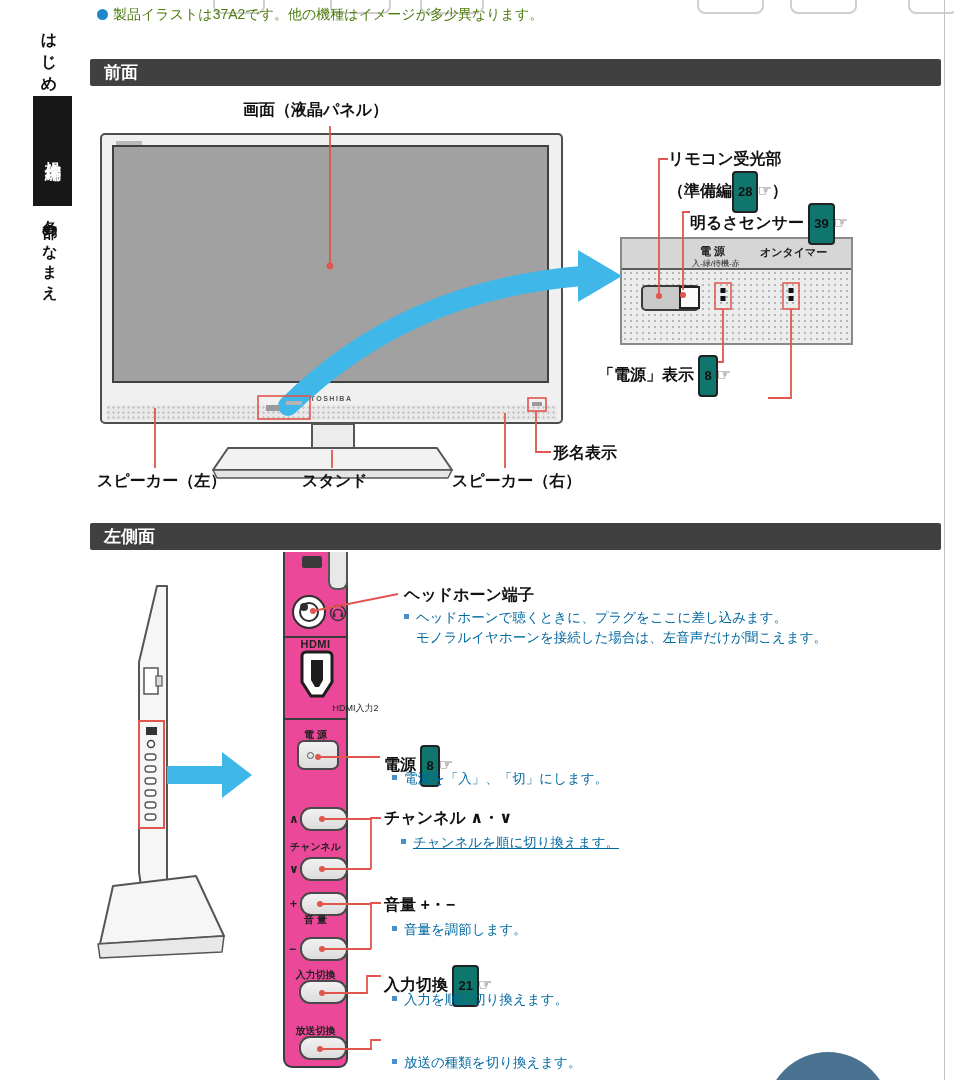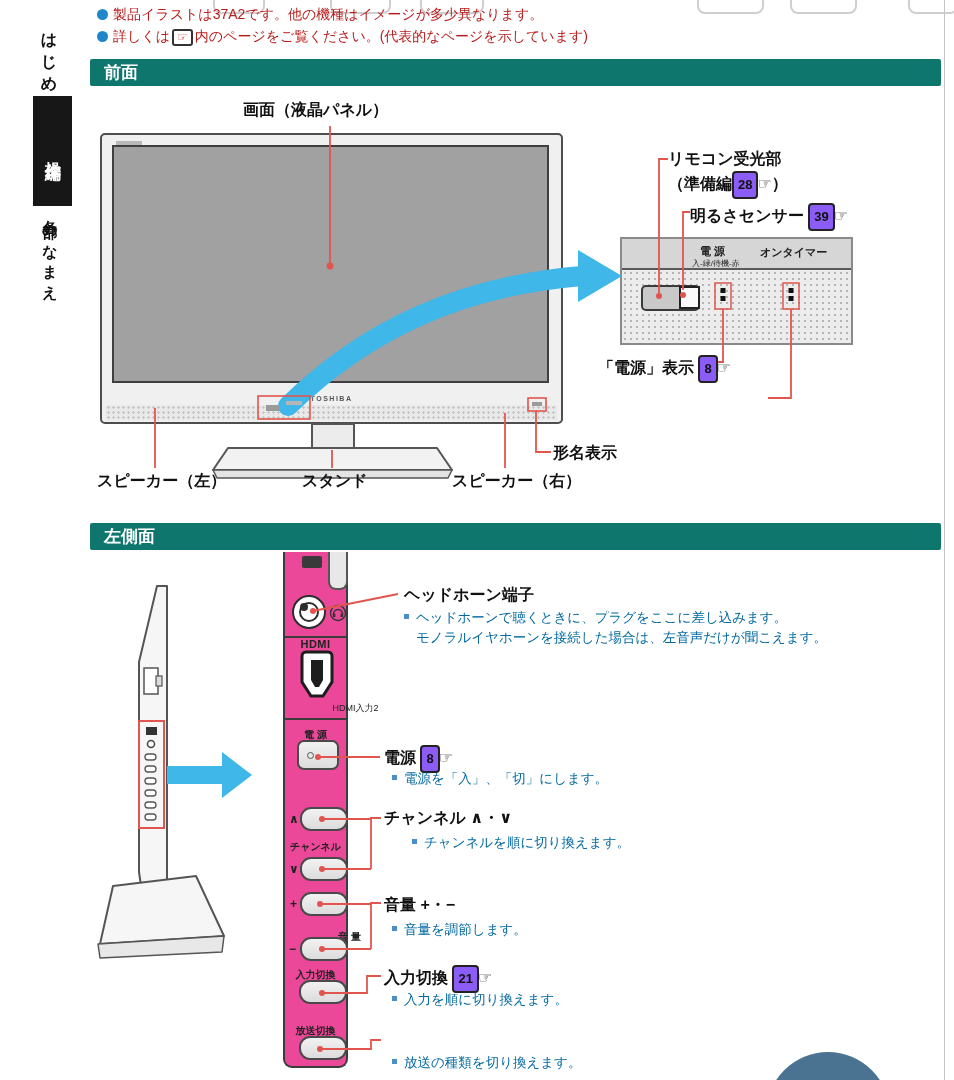--- a/index.html
+++ b/index.html
@@ -7,29 +7,29 @@
         font-family:"Liberation Sans","DejaVu Sans",sans-serif;color:#1a1a1a;}
   .abs{position:absolute;}
   
   .pbox{position:absolute;top:-14px;height:24px;border:2px solid #cfcfcf;border-radius:8px;background:#fff;}
   
   .vtxt{position:absolute;writing-mode:vertical-rl;font-weight:bold;letter-spacing:3px;color:#111;}
   .vbox{position:absolute;background:#171717;color:#fff;display:flex;align-items:center;justify-content:center;}
   .vbox span{writing-mode:vertical-rl;font-weight:bold;letter-spacing:2px;}
   
   .bdot{display:inline-block;width:11px;height:11px;border-radius:50%;background:#1f87c9;margin-right:5px;vertical-align:-1px;}
-  .introline{position:absolute;font-size:14px;color:#b91c1c;white-space:nowrap;}
+  .introline{position:absolute;font-size:14px;color:#4d7c0f;white-space:nowrap;}
   .ficon{display:inline-block;border:2px solid #333;border-radius:3px;font-size:12px;line-height:13px;padding:0 3px;margin:0 2px;background:#fff;}
   
-  .hdr{position:absolute;left:90px;width:851px;height:27px;background:#0f766e;color:#fff;
+  .hdr{position:absolute;left:90px;width:851px;height:27px;background:#404040;color:#fff;
        font-weight:bold;font-size:17px;line-height:27px;padding-left:14px;box-sizing:border-box;border-radius:2px;}
   
   .pref{white-space:nowrap;}
-  .prefnum{display:inline-block;border:2px solid #222;border-radius:4px;padding:4px 4px;font-weight:bold;
-           font-size:13px;line-height:16px;background:#8b5cf6;color:#111;}
+  .prefnum{display:inline-block;border:2px solid #222;border-radius:4px;padding:11px 4px;font-weight:bold;
+           font-size:13px;line-height:16px;background:#0f766e;color:#111;}
   .hand{font-size:16px;color:#222;margin-left:-1px;}
   
   .clabel{position:absolute;font-weight:bold;font-size:16px;color:#111;white-space:nowrap;}
   .desc{position:absolute;font-size:13.5px;color:#0369a1;white-space:nowrap;}
   .sq{display:inline-block;width:5px;height:5px;background:#4a8fc8;margin-right:7px;vertical-align:3px;}
   
   .dots{background-image:radial-gradient(#b5b5b5 1.3px, transparent 1.45px);background-size:6px 6px;background-color:#ececec;}
   .dots-light{background-image:radial-gradient(#c6c6c6 1.1px, transparent 1.25px);background-size:5px 5px;background-color:#e9e9e9;}
   
   .bezel{position:absolute;left:100px;top:133px;width:463px;height:291px;background:#f0f0f0;
@@ -76,23 +76,20 @@
 
   <div class="vtxt" style="left:38px;top:22px;font-size:16px;">はじめに</div>
   <div class="vbox" style="left:33px;top:96px;width:39px;height:110px;">
     <span>操作編</span>
   </div>
   <div class="vtxt" style="left:40px;top:208px;font-size:15px;">各部のなまえ</div>
 
   <div class="introline txt" style="left:97px;top:6px;">
     <span class="bdot"></span><span>製品イラストは37A2です。他の機種はイメージが多少異なります。</span>
   </div>
-  <div class="introline txt" style="left:97px;top:28px;">
-    <span class="bdot"></span><span>詳しくは</span><span class="ficon">☞</span><span>内のページをご覧ください。(代表的なページを示しています)</span>
-  </div>
 
   <div class="hdr" style="top:59px;">前面</div>
 
   <div class="bezel">
     <div class="tinylogo"></div>
     <div class="screen"></div>
     <div class="brand">TOSHIBA</div>
     <div class="grille dots-light"></div>
   </div>
 
@@ -138,21 +135,21 @@
     </div>
 
     <div class="ssym" style="left:4px;top:260px;">∧</div>
     <div class="sbtn" style="left:15px;top:255px;width:48px;height:24px;"></div>
     <div class="slbl" style="top:288px;">チャンネル</div>
     <div class="ssym" style="left:4px;top:310px;">∨</div>
     <div class="sbtn" style="left:15px;top:305px;width:48px;height:24px;"></div>
 
     <div class="ssym" style="left:5px;top:345px;">+</div>
     <div class="sbtn" style="left:15px;top:340px;width:48px;height:24px;"></div>
-    <div class="slbl" style="top:378px;padding-left:34px;">音 量</div>
+    <div class="slbl" style="top:361px;">音 量</div>
     <div class="ssym" style="left:4px;top:390px;">−</div>
     <div class="sbtn" style="left:15px;top:385px;width:48px;height:24px;"></div>
 
     <div class="slbl" style="top:416px;">入力切換</div>
     <div class="sbtn" style="left:14px;top:428px;width:48px;height:24px;"></div>
 
     <div class="slbl" style="top:472px;">放送切換</div>
     <div class="sbtn" style="left:14px;top:484px;width:48px;height:24px;"></div>
   </div>
 
@@ -278,21 +275,21 @@
 
   <div class="clabel txt" style="left:384px;top:745px;">
     <span>電源</span>
     <span class="pref"><span class="prefnum">8</span><span class="hand">☞</span></span>
   </div>
   <div class="desc txt" style="left:392px;top:770px;">
     <span class="sq"></span><span>電源を「入」、「切」にします。</span>
   </div>
 
   <div class="clabel txt" style="left:384px;top:808px;">チャンネル ∧・∨</div>
-  <div class="desc txt" style="left:412px;top:834px;">
+  <div class="desc txt" style="left:401px;top:834px;text-decoration:underline;">
     <span class="sq"></span><span>チャンネルを順に切り換えます。</span>
   </div>
 
   <div class="clabel txt" style="left:384px;top:895px;">音量 +・−</div>
   <div class="desc txt" style="left:392px;top:921px;">
     <span class="sq"></span><span>音量を調節します。</span>
   </div>
 
   <div class="clabel txt" style="left:384px;top:965px;">
     <span>入力切換</span>

